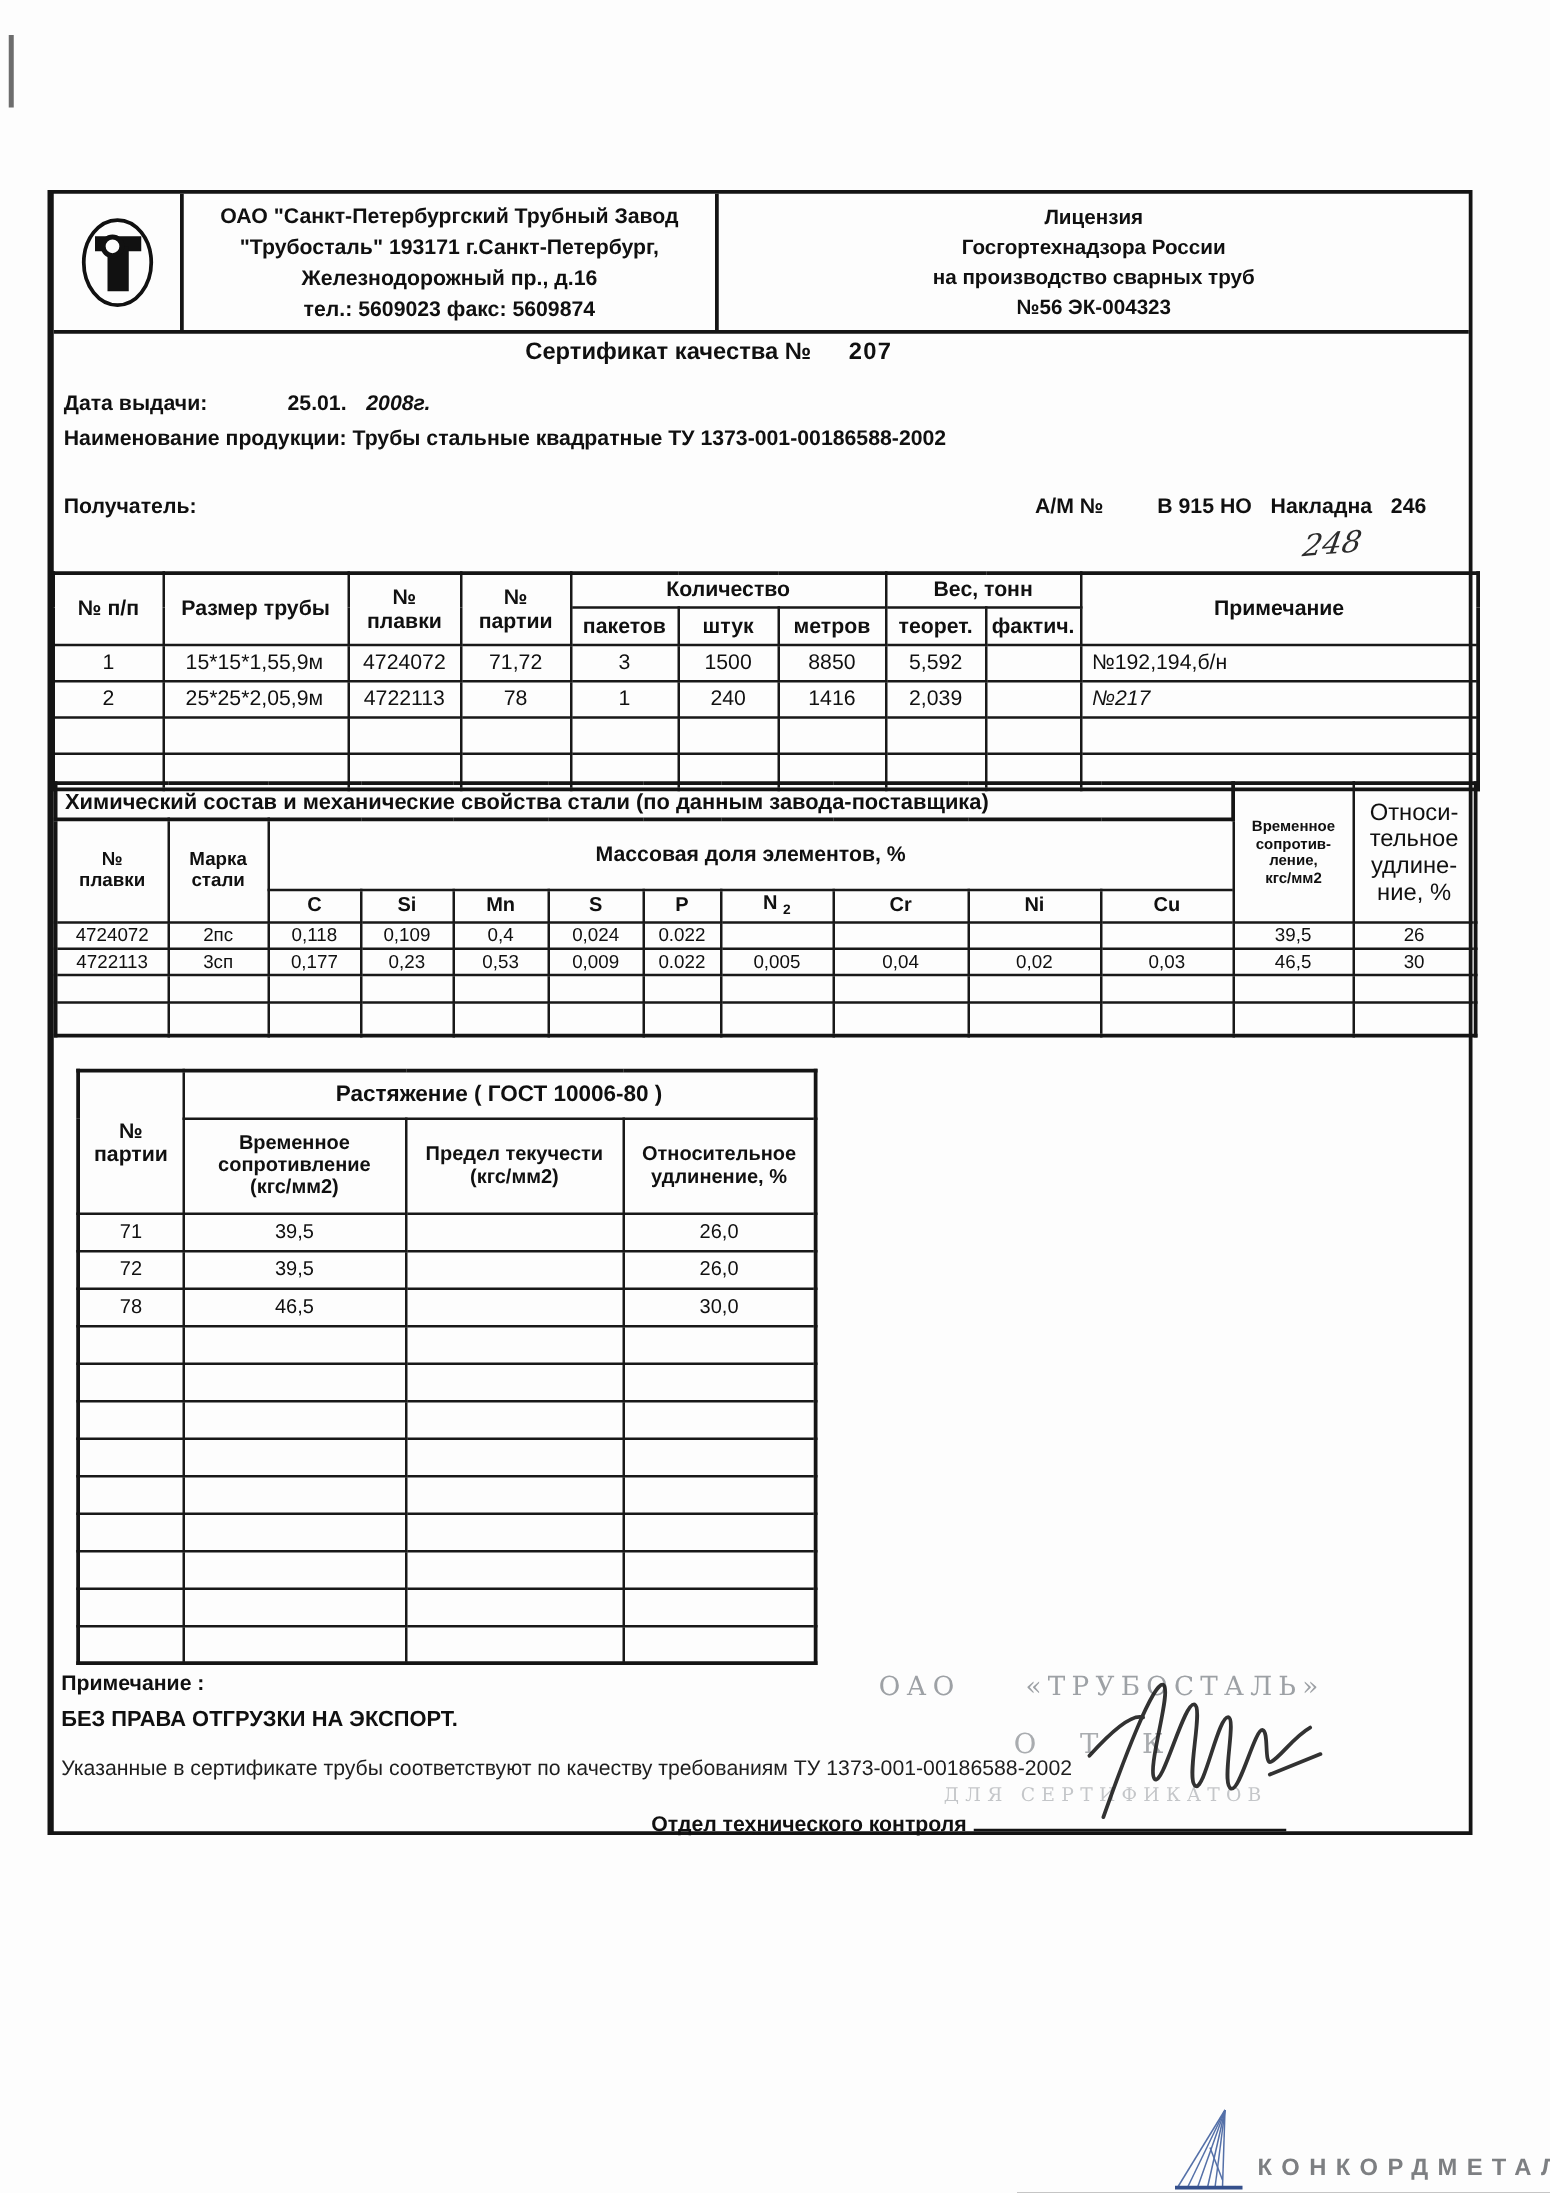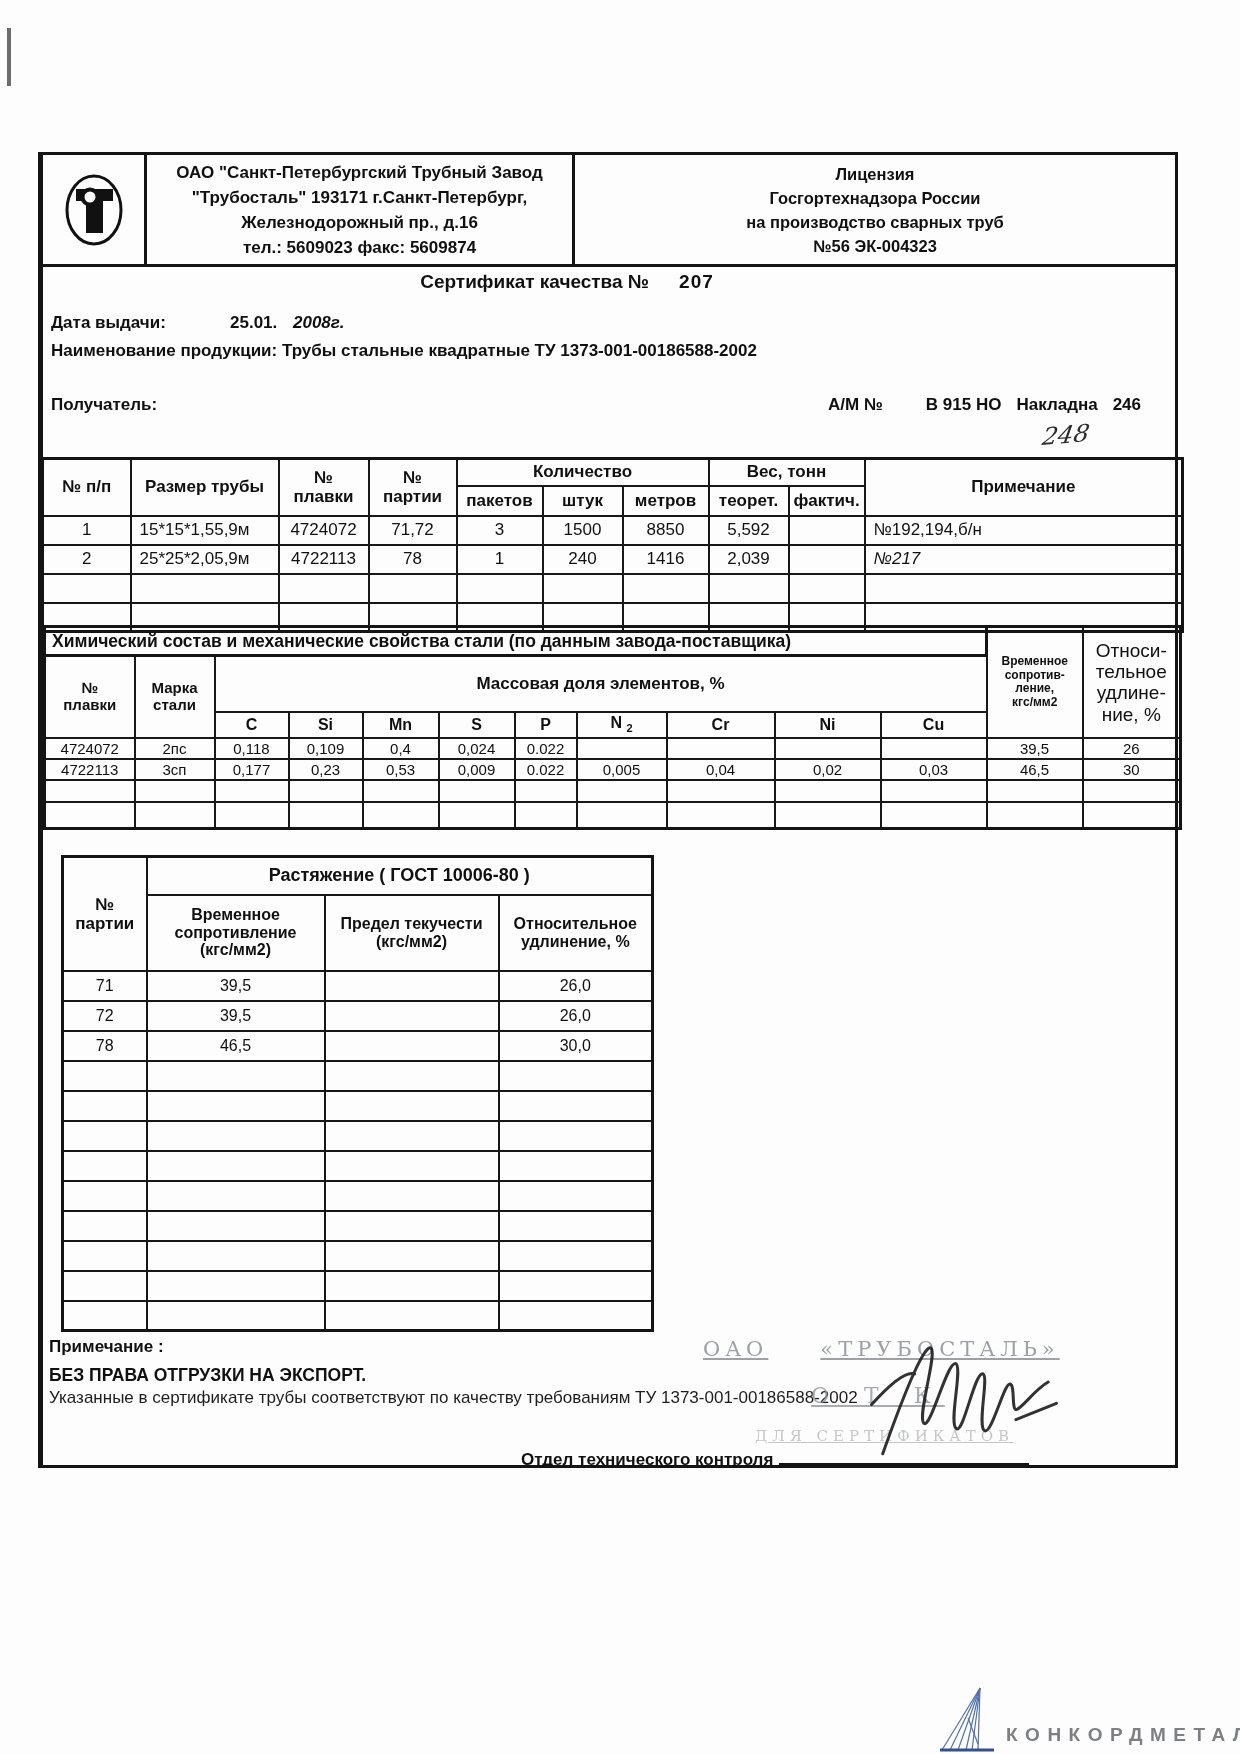--- a/index.html
+++ b/index.html
@@ -44,21 +44,21 @@
   table { border-collapse:collapse; table-layout:fixed; }
   td { border:2px solid #181818; text-align:center; vertical-align:middle; padding:0;
        font-size:17px; overflow:hidden; }
   .bold { font-weight:bold; }
   .pre { white-space:pre-line; line-height:1.12; }
   .ta-l { text-align:left; padding-left:8px; }
 
   .t1 { position:absolute; top:302px; left:-2px; width:1142px; border:3px solid #141414; }
   .t1 .hr1 { height:27px; } .t1 .hr2 { height:30px; } .t1 .dr { height:29px; }
   .t1 td.size-cell { padding:0 10px 0 8px; }
-  .size-wrap { display:flex; justify-content:flex-start; }
+  .size-wrap { display:flex; justify-content:center; }
 
   .t2 { position:absolute; top:470px; left:0px; width:1136px; border:3px solid #141414; }
   .t2 .tr-title { height:29px; } .t2 .tr-grp { height:56px; } .t2 .tr-el { height:26px; }
   .t2 .dr { height:21px; } .t2 .er1{ height:22px; } .t2 .er2 { height:27px; }
   .t2 td { font-size:15px; }
   .t2 .section-title { text-align:left; padding-left:6px; font-size:17.5px; font-weight:bold;
                        border:3px solid #141414; }
   .t2 .el { font-weight:bold; font-size:16px; }
   .t2 .h-strength { font-size:12px; font-weight:bold; }
   .t2 .h-elong { font-size:19px; font-weight:normal; }
@@ -66,27 +66,27 @@
 
   .t3 { position:absolute; top:700px; left:18px; width:590px; border:3px solid #141414; }
   .t3 .tr-t { height:38px; } .t3 .tr-s { height:76px; } .t3 .dr { height:30px; } .t3 .er { height:30px; }
   .t3 td { font-size:16px; }
   .t3 .big { font-size:18px; font-weight:bold; }
   .t3 .sh { font-weight:bold; font-size:16px; }
 
   .notes { position:absolute; left:6px; top:1182px; width:1010px; font-size:17px; }
   .notes .n-label { font-weight:bold; margin-bottom:8px; }
   .notes .n1 { font-weight:bold; margin-bottom:7px; padding-left:4px; }
-  .notes .n2 { font-weight:bold; margin-bottom:2px; font-size:17.5px; }
+  .notes .n2 { font-weight:bold; margin-bottom:19px; font-size:17.5px; }
   .notes .n3 { font-weight:normal; margin-bottom:4px; color:#1d1d1d; }
   .otk-row { position:absolute; left:478px; top:1294px; font-weight:bold; font-size:17px; white-space:nowrap; }
   .otk-line { display:inline-block; width:250px; border-bottom:2px solid #141414; height:14px; margin-left:6px; }
 
   
-  .stamp { color:#8d9196; font-family:"DejaVu Serif", serif; position:absolute; white-space:nowrap;text-decoration:underline; }
+  .stamp { color:#8d9196; font-family:"DejaVu Serif", serif; position:absolute; white-space:nowrap; }
   .st1 { left:660px; top:1182px; font-size:21px; letter-spacing:5px; display:flex; gap:52px; opacity:.85; }
   .st2 { left:768px; top:1228px; font-size:22px; letter-spacing:14px; opacity:.75; }
   .st3 { left:712px; top:1272px; font-size:15px; letter-spacing:5px; opacity:.5; }
   .signature { position:absolute; left:820px; top:1170px; transform:rotate(-6deg); }
 
   
   .watermark { position:absolute; left:938px; top:1684px; display:flex; align-items:flex-end; }
   .wm-text { font-size:19px; letter-spacing:7.5px; color:#7d7f82; padding-bottom:8px; margin-left:10px;
              font-weight:bold; white-space:nowrap; }
 </style>

